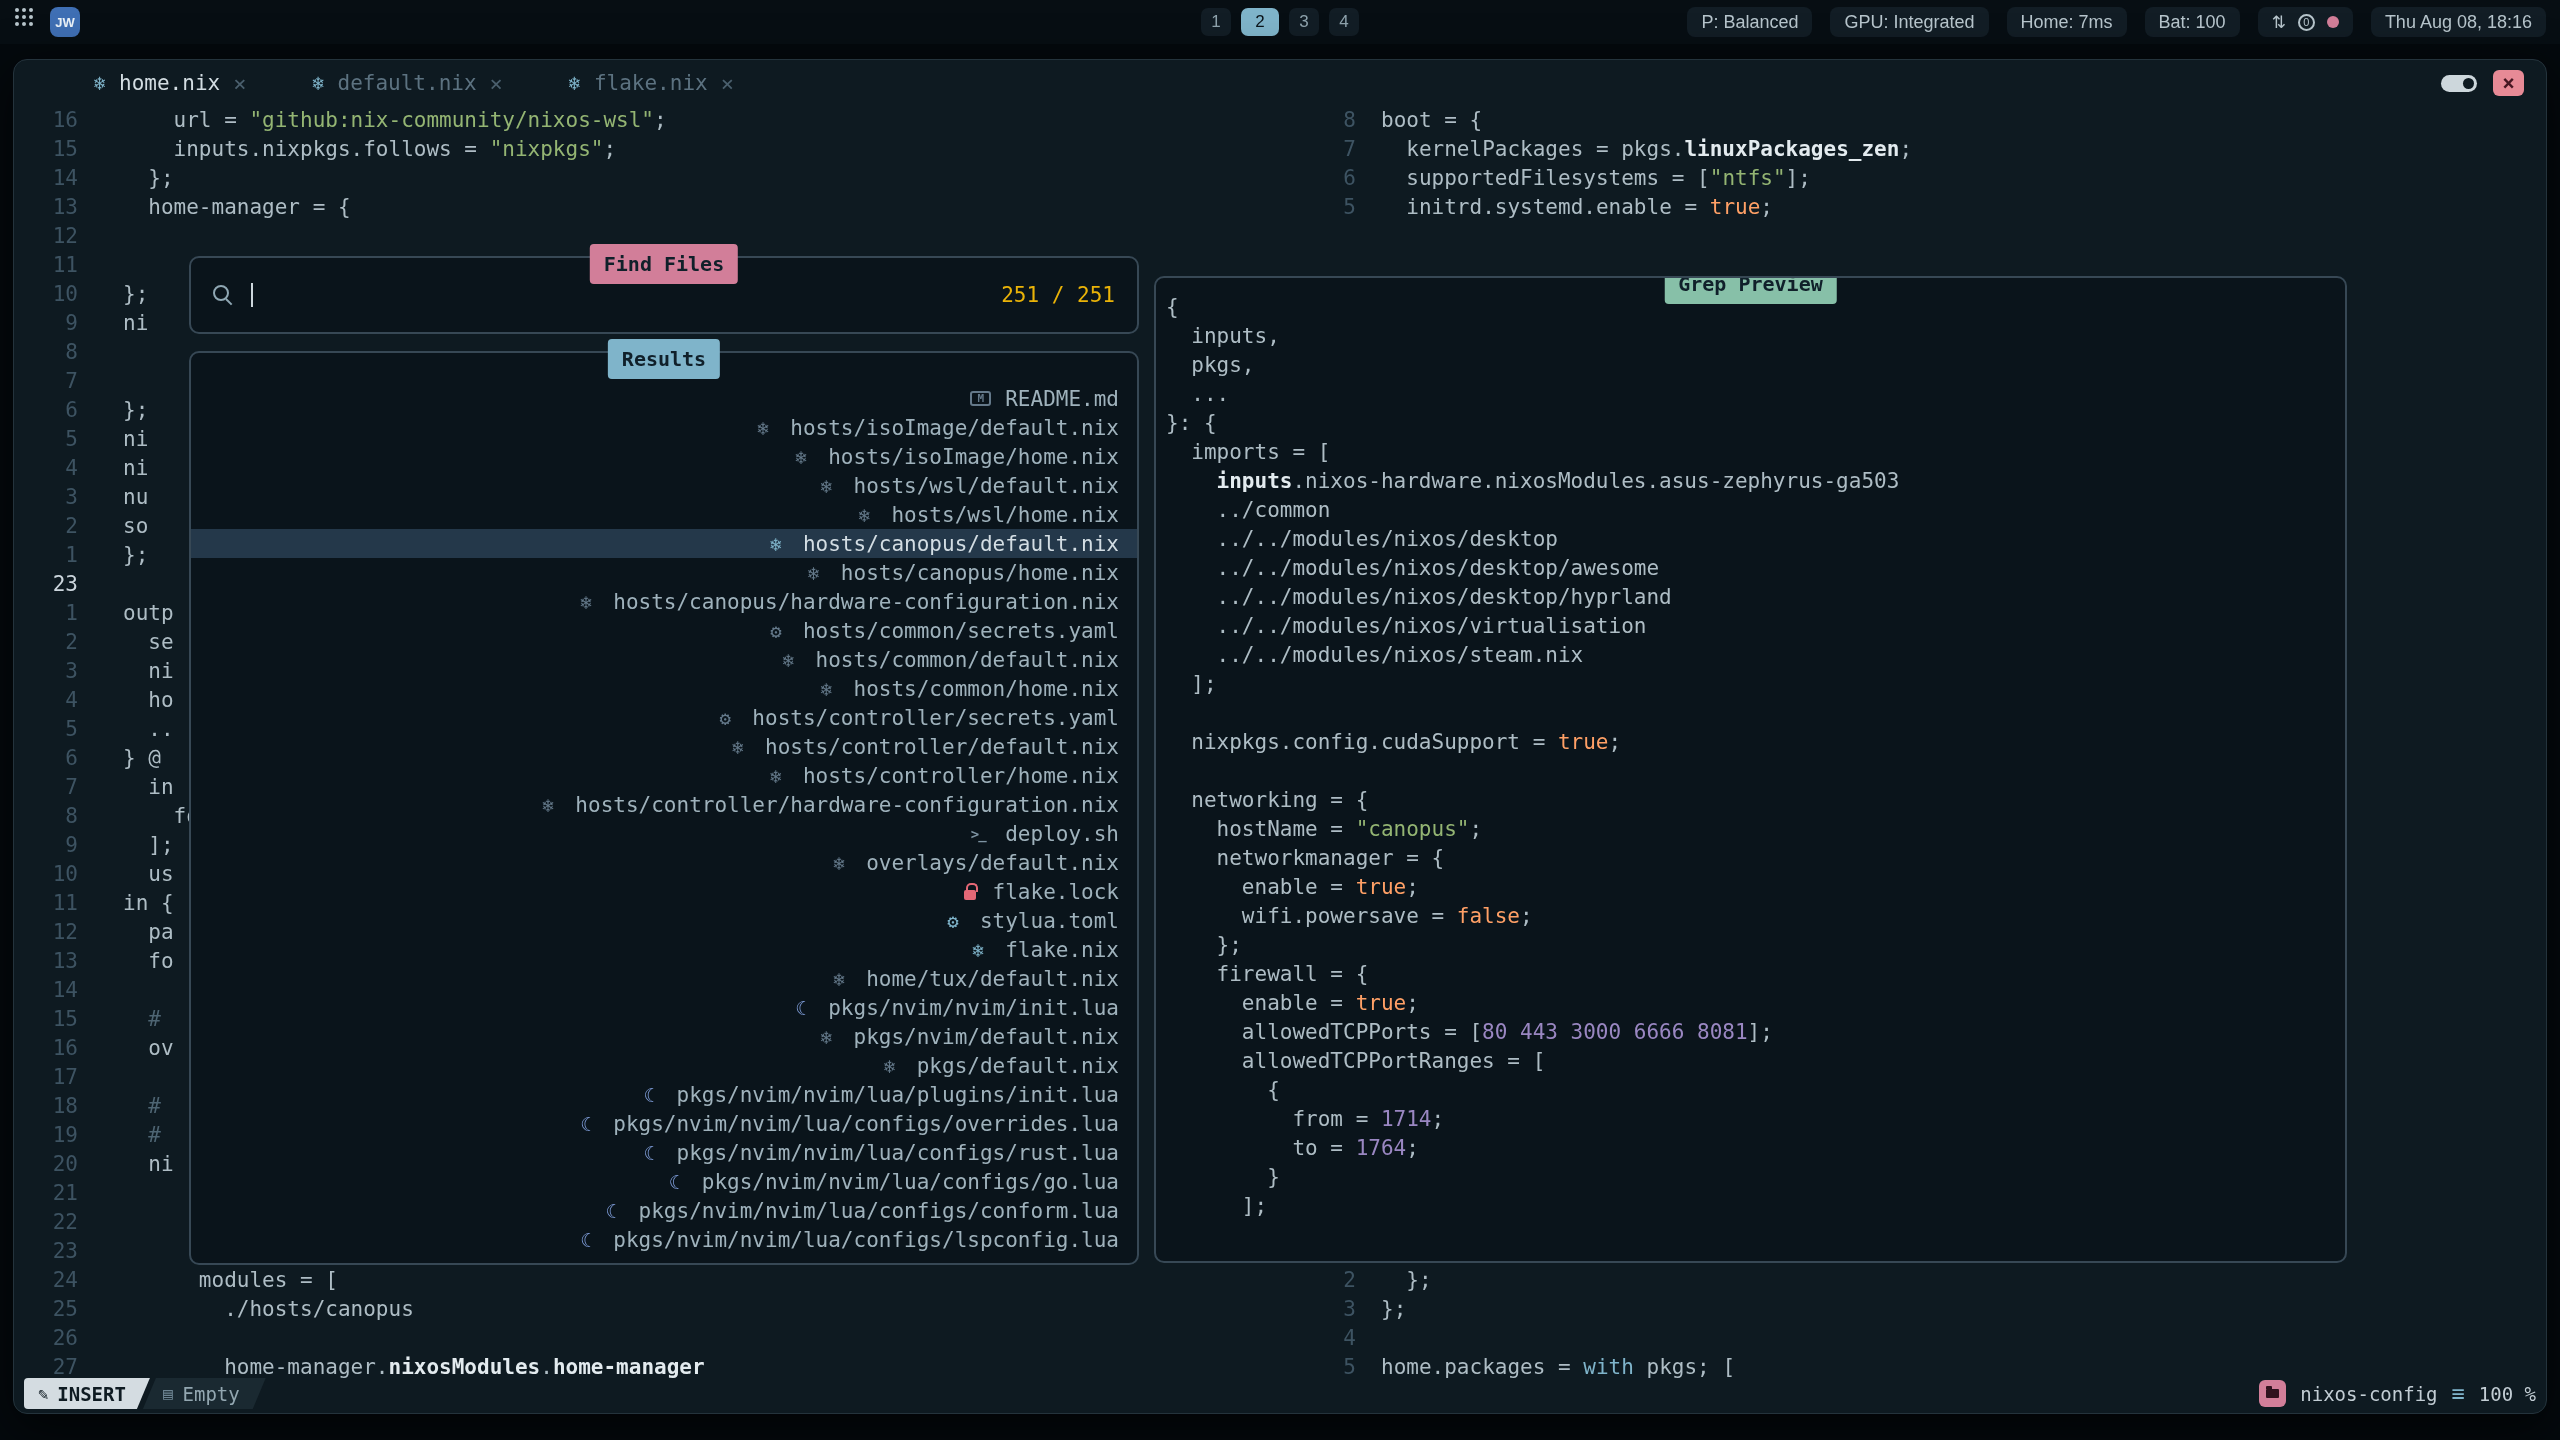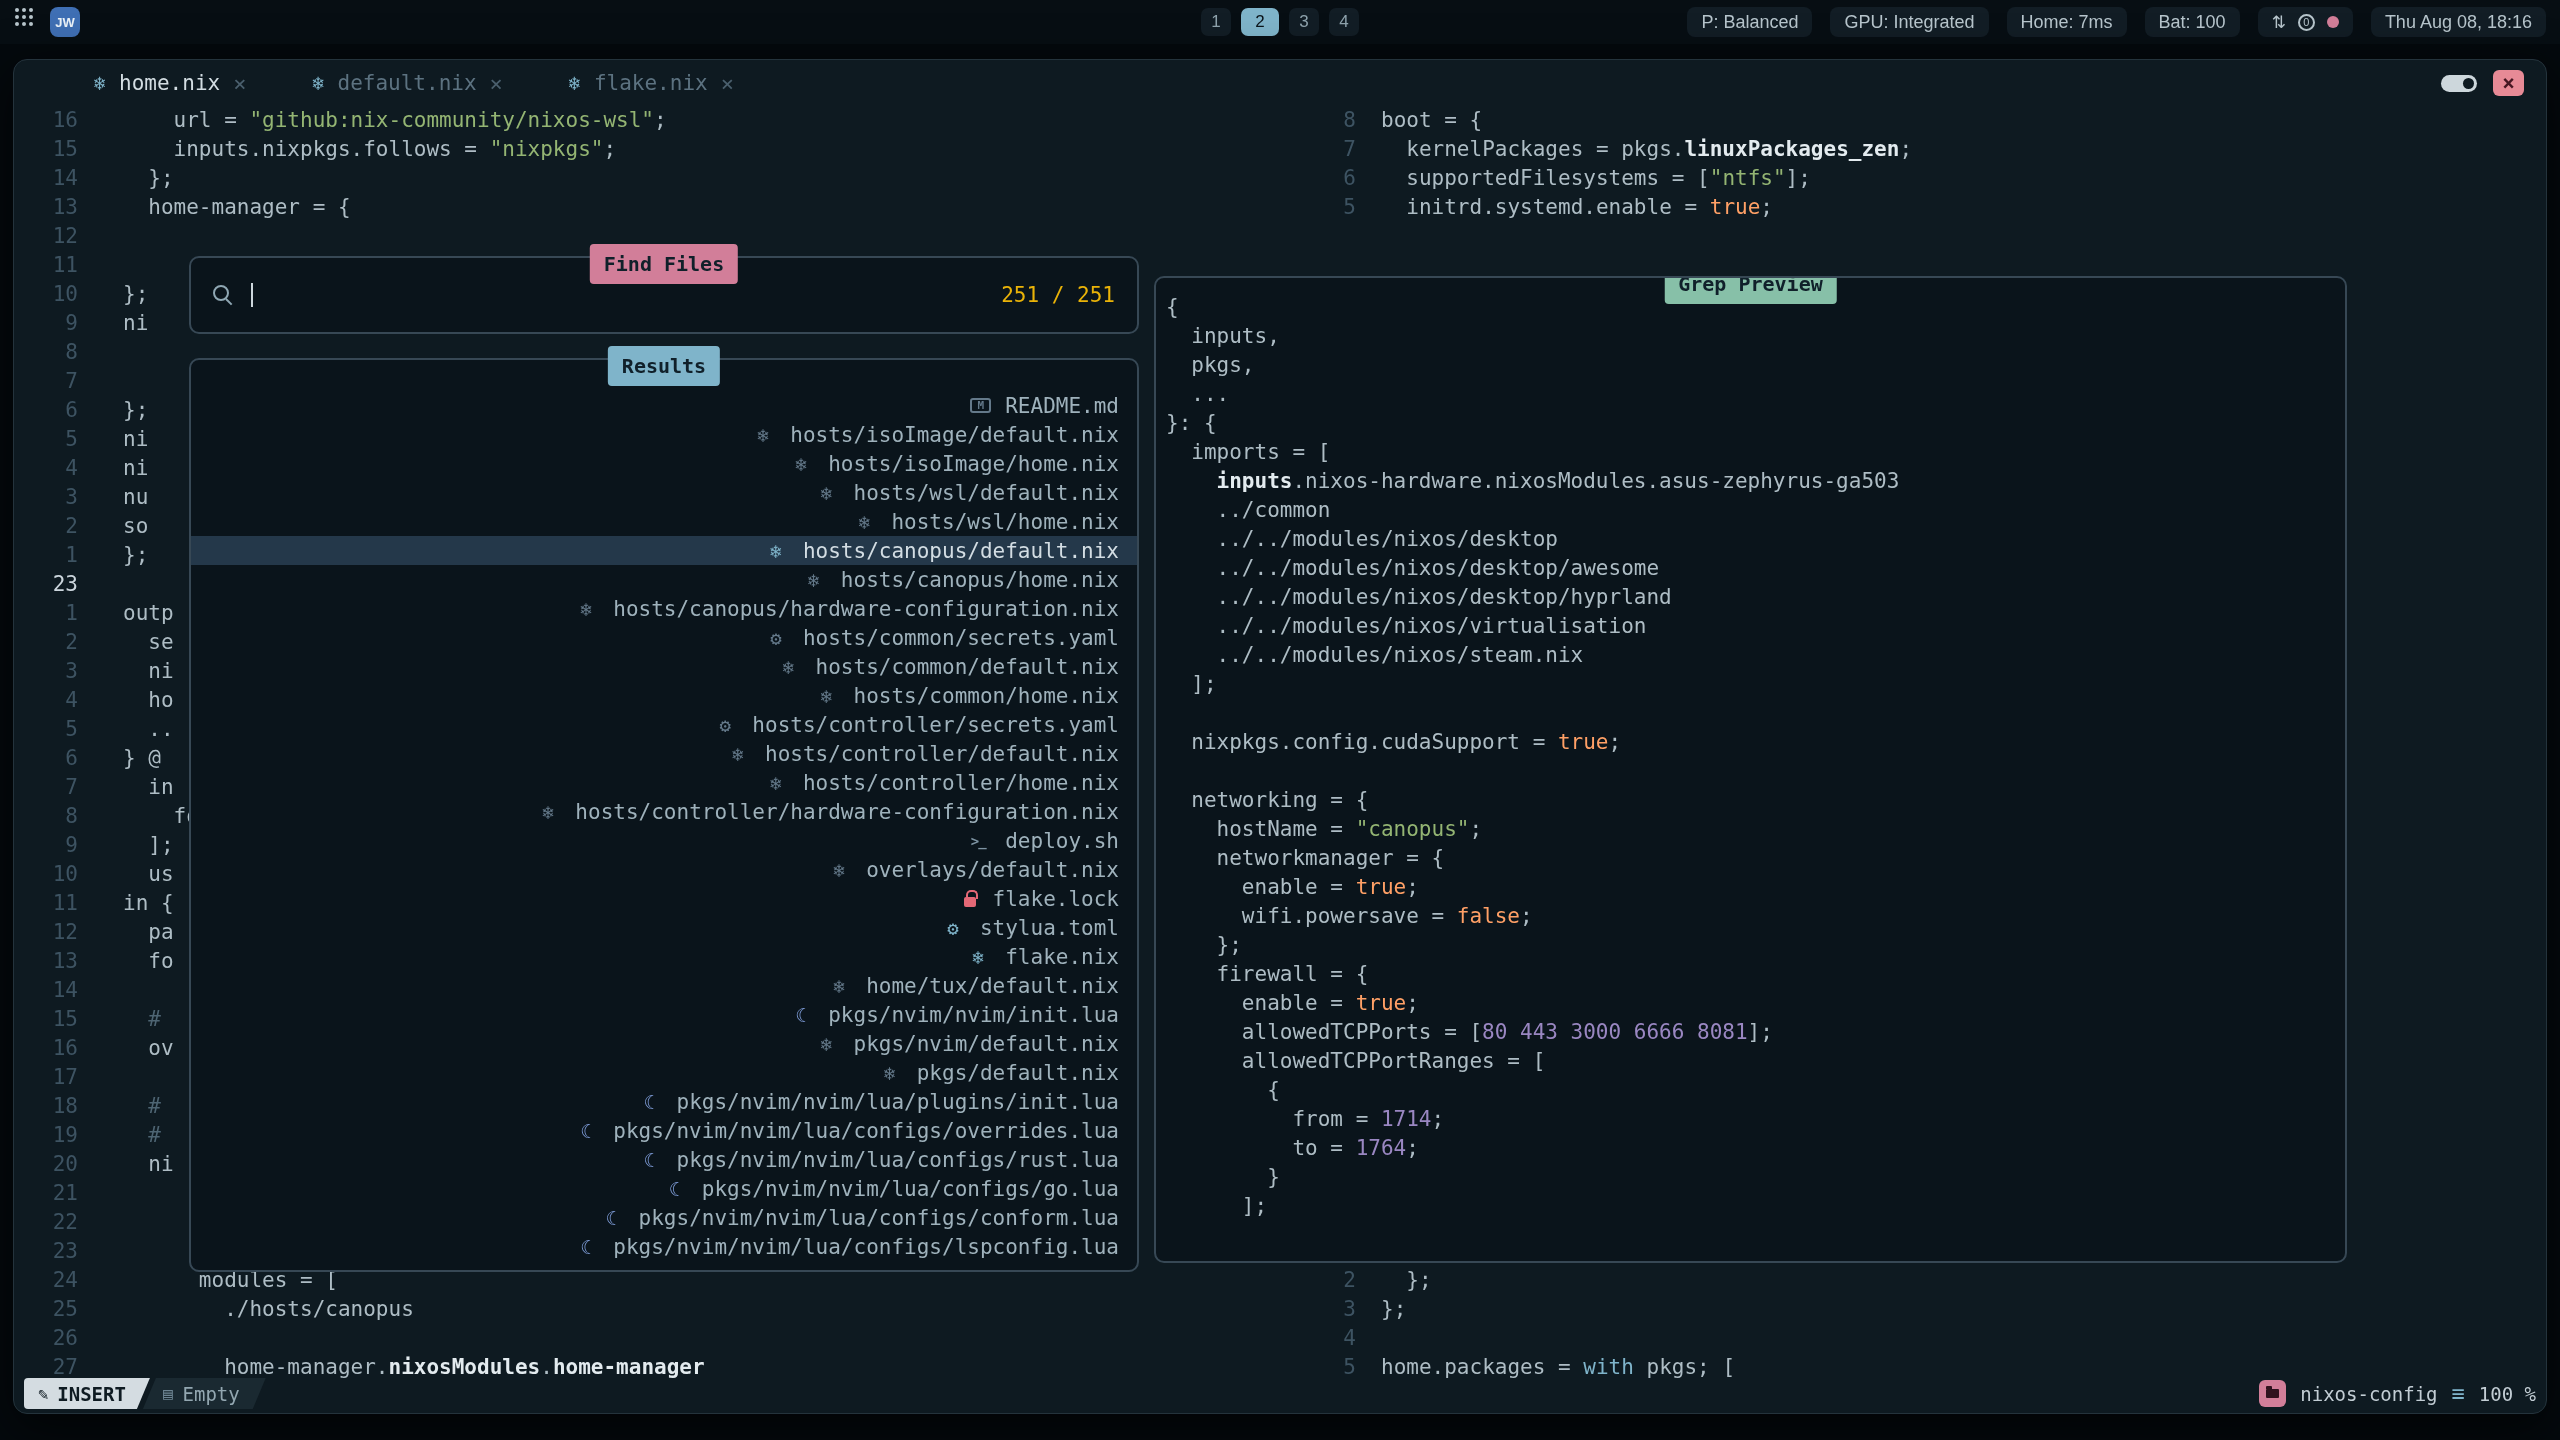--- a/index.html
+++ b/index.html
@@ -73,21 +73,21 @@
   #find-title{background:#d27e99;}
   .find-row{display:flex;align-items:center;height:100%;padding:0 22px;gap:18px;}
   .search-icon{width:20px;height:20px;position:relative;flex:none;}
   .search-icon::before{content:"";position:absolute;left:0;top:0;width:12px;height:12px;
     border:2px solid #8fa7b3;border-radius:50%;}
   .search-icon::after{content:"";position:absolute;left:13px;top:13px;width:8px;height:2px;
     background:#8fa7b3;transform:rotate(45deg);transform-origin:left center;}
   .caret{width:2px;height:24px;background:#cdd7dd;}
   .count{margin-left:auto;color:#eab308;font-size:21px;}
 
-  #results-popup{left:175px;top:252px;width:950px;height:914px;z-index:20;}
+  #results-popup{left:175px;top:245px;width:950px;height:914px;z-index:20;}
   #results-title{background:#7fb4ca;}
   .results-list{padding-top:31px;overflow:hidden;height:100%;border-radius:8px;}
   .result-row{display:flex;align-items:center;height:29px;padding:0 18px;font-size:21px;
     color:#9fb2bc;gap:14px;cursor:default;justify-content:flex-end;}
   .result-row.selected{background:#24384a;color:#d3dde3;}
   .file-icon{width:26px;flex:none;display:inline-flex;align-items:center;justify-content:center;font-size:19px;}
   .icon-nix::before{content:"❄";color:#64798a;}
   .icon-nixblue::before{content:"❄";color:#7fb4ca;}
   .result-row.selected .icon-nix::before{color:#7fb4ca;}
   .icon-lua::before{content:"☾";color:#7e9cd8;}

